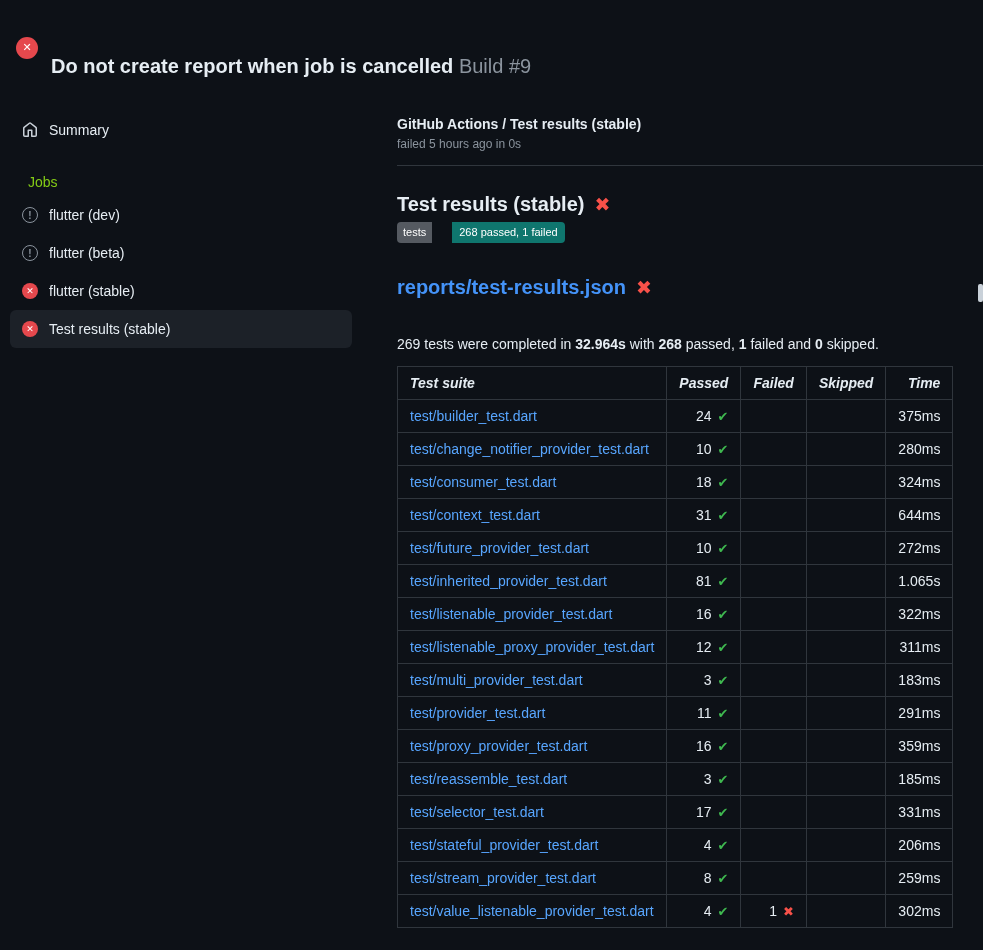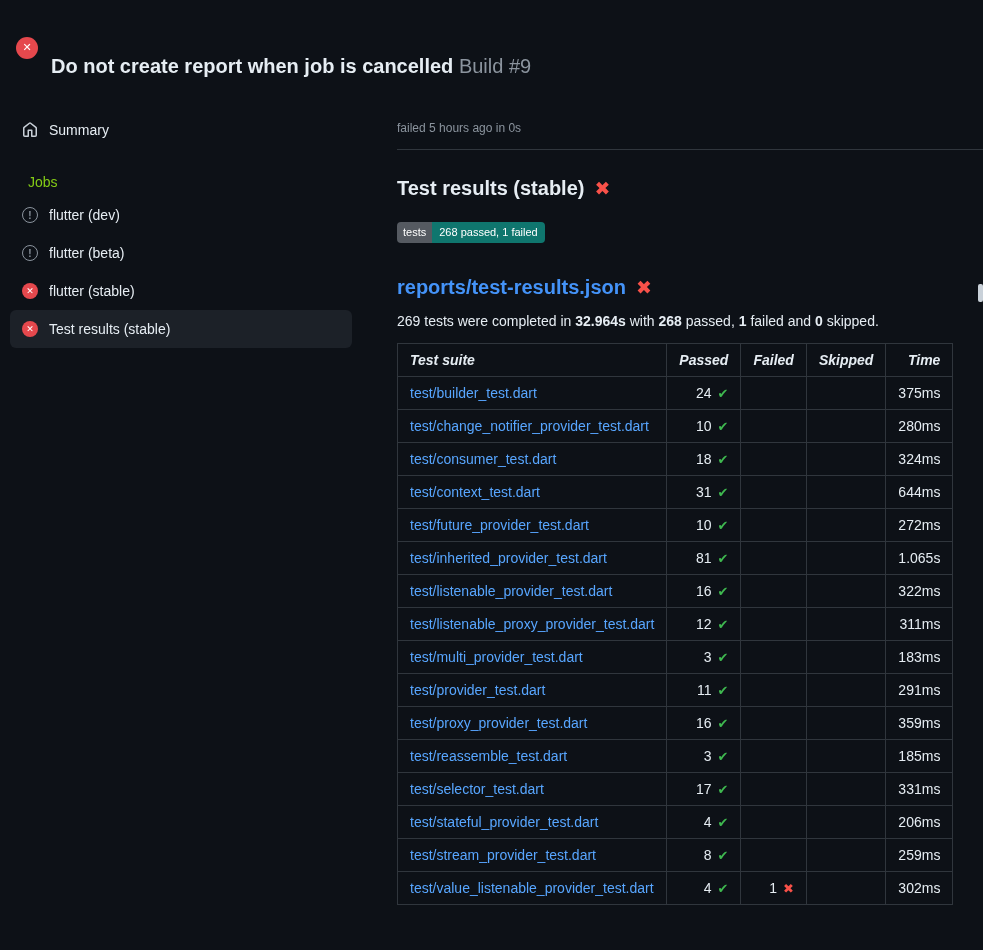--- a/index.html
+++ b/index.html
@@ -40,28 +40,28 @@
   .home-icon { width: 16px; height: 16px; flex: none; display: flex; }
   .home-icon svg { display: block; }
 
   main { flex: 1; padding: 25px 32px 0 32px; min-width: 0; }
   .breadcrumb { font-weight: 700; font-size: 14px; }
   .meta { color: #8b949e; font-size: 12px; margin-top: 5px; }
   .divider { border-bottom: 1px solid #30363d; margin: 14px -32px 0 0; }
   .section-title { display: flex; align-items: center; gap: 10px; font-size: 20px; font-weight: 700; margin-top: 27px; }
   .fail-x { color: #f85149; font-size: 19px; font-weight: bold; line-height: 1; }
 
-  .badge { display: inline-flex; margin-top: 22px; font-size: 11px; border-radius: 4px; overflow: hidden; line-height: 1; }
+  .badge { display: inline-flex; margin-top: 6px; font-size: 11px; border-radius: 4px; overflow: hidden; line-height: 1; gap: 20px; }
   .badge-label { background: #555a61; color: #fff; padding: 5px 6px; }
   .badge-value { background: #0f766e; color: #fff; padding: 5px 7px; }
 
   .report-title { display: flex; align-items: center; gap: 10px; margin-top: 33px; }
   .report-link { color: #4493f8; font-size: 20px; font-weight: 700; text-decoration: none; }
 
-  .summary-line { margin-top: 14px; color: #e6edf3; }
+  .summary-line { margin-top: 37px; color: #e6edf3; }
   .summary-line .b { font-weight: 700; }
 
   table { border-collapse: collapse; margin-top: 14px; width: 100%; }
   th, td { border: 1px solid #30363d; padding: 8px 12px; font-size: 14px; text-align: left; }
   th { font-weight: 700; color: #e6edf3; font-style: italic; }
   th.num, td.num { text-align: right; }
   td.suite a { color: #58a6ff; text-decoration: none; }
   .mark { font-weight: bold; margin-left: 6px; font-size: 13px; }
   .mark.pass { color: #3fb950; }
   .mark.fail { color: #f85149; }
@@ -107,20 +107,21 @@
           <span class="side-label">flutter (stable)</span>
         </div>
         <div class="side-item selected">
           <span class="status-icon failed">✕</span>
           <span class="side-label">Test results (stable)</span>
         </div>
       </nav>
   </aside>
 
   <main>
+    <div class="breadcrumb">GitHub Actions / Test results (stable)</div>
     <div class="meta">failed 5 hours ago in 0s</div>
     <div class="divider"></div>
 
     <h2 class="section-title">
       <span>Test results (stable)</span>
       <span class="fail-x">✖</span>
     </h2>
 
     <div class="badge">
       <span class="badge-label">tests</span>

